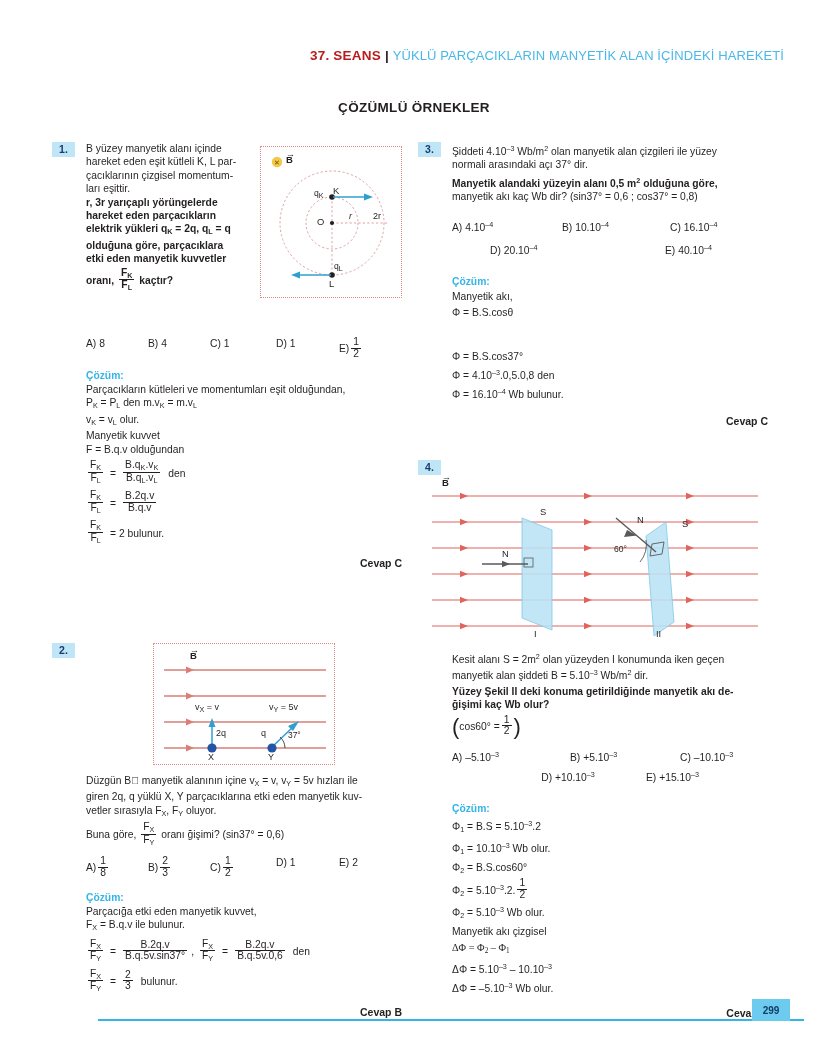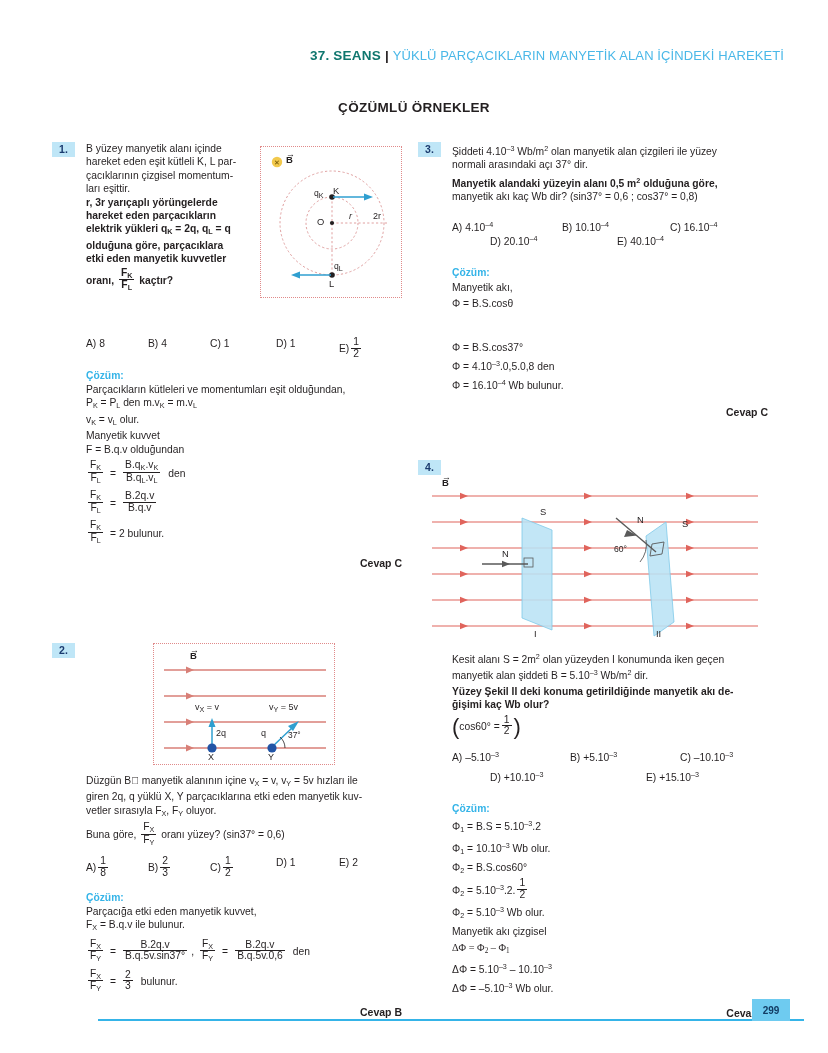--- a/index.html
+++ b/index.html
@@ -13,21 +13,21 @@
     overflow: hidden;
   }
   .page { position:absolute; inset:0; }
 
   
   .header {
     position:absolute; left:0; right:44px; top:46px;
     text-align:right;
     white-space:nowrap;
   }
-  .hdr-seans { font-size:13.5px; font-weight:bold; letter-spacing:.2px; color:#0f766e; }
+  .hdr-seans { font-size:13.5px; font-weight:bold; letter-spacing:.2px; color:#b91c1c; }
   .hdr-bar   { font-size:13.5px; font-weight:bold; color:#231f20; padding:0 4px; }
   .hdr-topic { font-size:13px; color:#4ab8e8; letter-spacing:.1px; }
 
   .section-title {
     position:absolute; left:0; right:0; top:100px;
     text-align:center; font-size:13.5px; font-weight:bold; letter-spacing:.3px;
   }
 
   
   .col { position:absolute; top:142px; width:350px; }
@@ -254,21 +254,21 @@
           <div style="position:absolute; left:114px; top:108px; font-size:9px;">Y</div>
         </div>
 
         <div style="margin-top:9px;">
           <div class="txt just">Düzgün B⃗ manyetik alanının içine v<sub>X</sub> = v, v<sub>Y</sub> = 5v hızları ile</div>
           <div class="txt just">giren 2q, q yüklü X, Y parçacıklarına etki eden manyetik kuv-</div>
           <div class="txt just">vetler sırasıyla F<sub>X</sub>, F<sub>Y</sub> oluyor.</div>
           <div class="txt" style="margin-top:3px;">
             <span class="b">Buna göre,</span>
             <span class="frac big b"><span class="n">F<sub>X</sub></span><span class="d">F<sub>Y</sub></span></span>
-            <span class="b">oranı yüzey?</span>
+            <span class="b">oranı ğişimi?</span>
             <span>(sin37° = 0,6)</span>
           </div>
         </div>
 
         <div class="opts" style="margin-top:10px;">
           <div class="opt" style="width:62px;">
             <span>A)</span><span class="frac"><span class="n">1</span><span class="d">8</span></span>
           </div>
           <div class="opt" style="width:62px;">
             <span>B)</span><span class="frac"><span class="n">2</span><span class="d">3</span></span>
@@ -339,21 +339,21 @@
         <div class="txt just">
           <span class="b">manyetik akı kaç Wb dir?</span> <span>(sin37° = 0,6 ; cos37° = 0,8)</span>
         </div>
 
         <div style="margin-top:16px;">
           <div class="opts">
             <div class="opt" style="width:110px;">A) 4.10<sup>–4</sup></div>
             <div class="opt" style="width:108px;">B) 10.10<sup>–4</sup></div>
             <div class="opt">C) 16.10<sup>–4</sup></div>
           </div>
-          <div class="opts" style="margin-top:1px; padding-left:38px;">
+          <div class="opts" style="margin-top:10px; padding-left:38px;gap:48px;">
             <div class="opt" style="width:127px;">D) 20.10<sup>–4</sup></div>
             <div class="opt">E) 40.10<sup>–4</sup></div>
           </div>
         </div>
 
         <div style="margin-top:20px;">
           <div class="cozum">Çözüm:</div>
           <div class="txt" style="line-height:16px;">Manyetik akı,</div>
           <div class="txt" style="line-height:16px;">Φ = B.S.cosθ</div>
           <div class="txt" style="line-height:16px;margin-top:28px;">Φ = B.S.cos37°</div>
@@ -441,21 +441,21 @@
             <span style="font-size:22px; line-height:0.9; font-weight:300;">)</span>
           </div>
 
           <div style="margin-top:12px;">
             <div class="opts">
               <div class="opt" style="width:118px;">A) –5.10<sup>–3</sup></div>
               <div class="opt" style="width:110px;">B) +5.10<sup>–3</sup></div>
               <div class="opt">C) –10.10<sup>–3</sup></div>
             </div>
             <div class="opts" style="margin-top:7px; padding-left:38px;">
-              <div class="opt" style="width:156px;">D) +10.10<sup>–3</sup></div>
+              <div class="opt" style="width:156px;text-align:center;">D) +10.10<sup>–3</sup></div>
               <div class="opt">E) +15.10<sup>–3</sup></div>
             </div>
           </div>
 
           <div style="margin-top:20px;">
             <div class="cozum">Çözüm:</div>
             <div class="txt" style="line-height:16px;">Φ<sub>1</sub> = B.S = 5.10<sup>–3</sup>.2</div>
             <div class="txt" style="line-height:16px;">Φ<sub>1</sub> = 10.10<sup>–3</sup> Wb olur.</div>
             <div class="txt" style="line-height:16px;">Φ<sub>2</sub> = B.S.cos60°</div>
             <div class="txt" style="line-height:16px; display:flex; align-items:center;">

